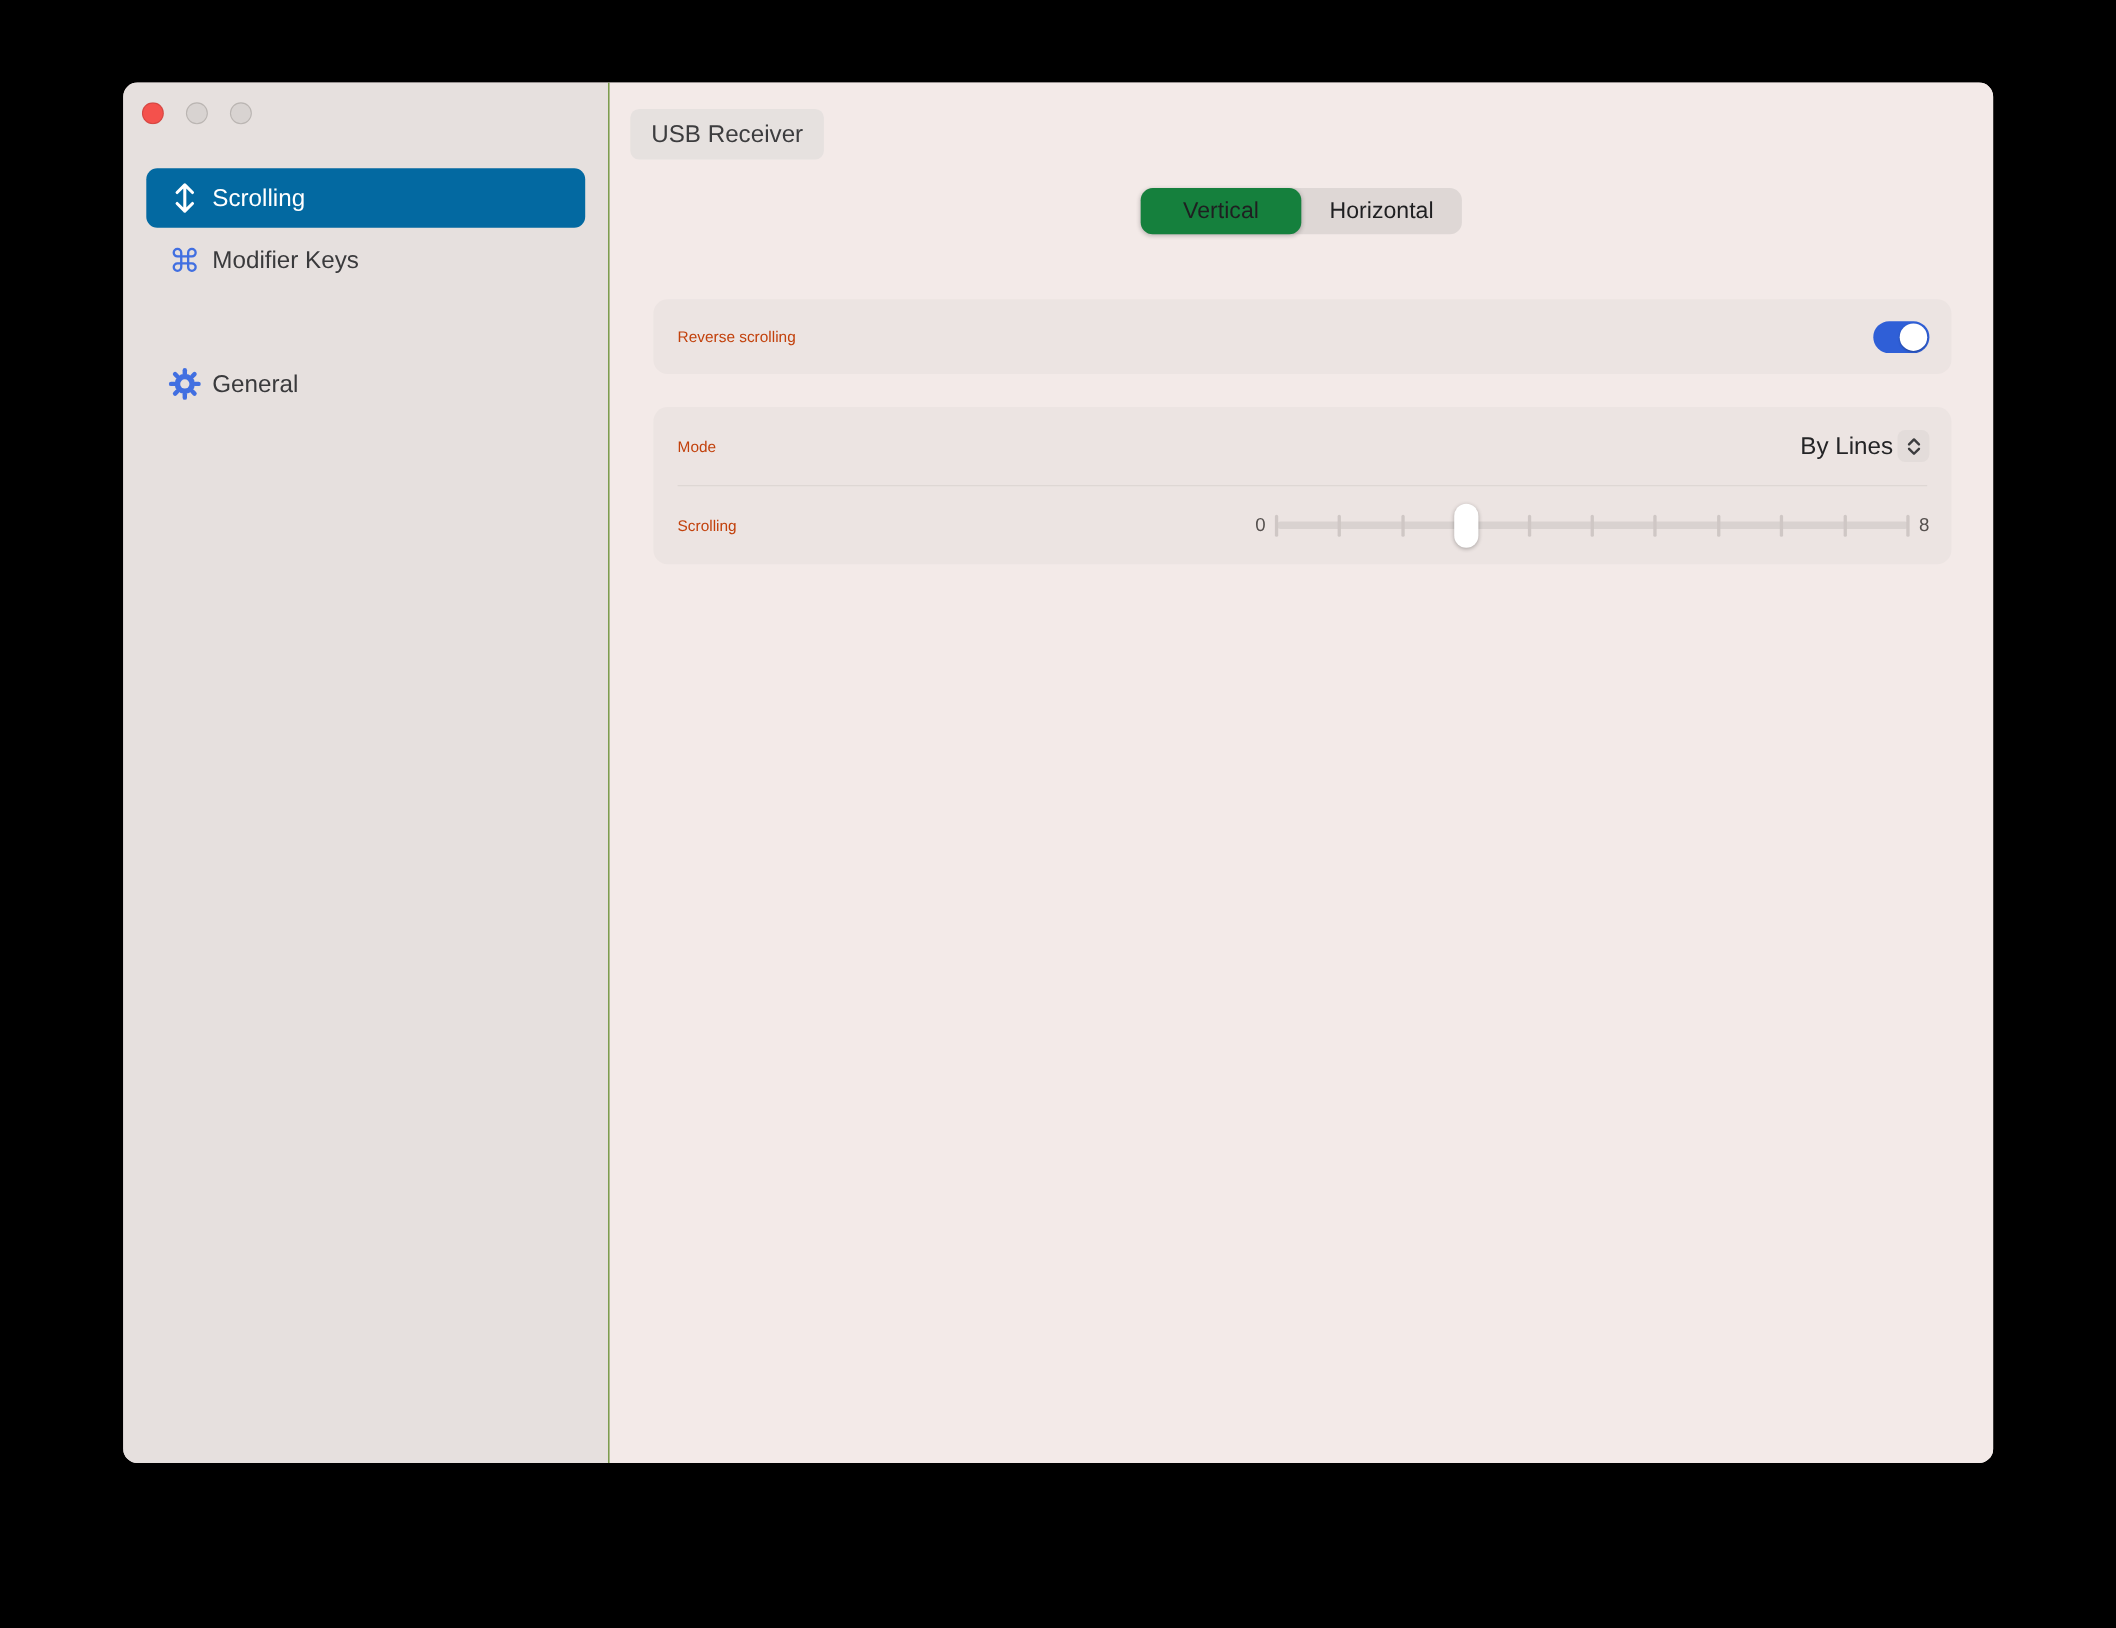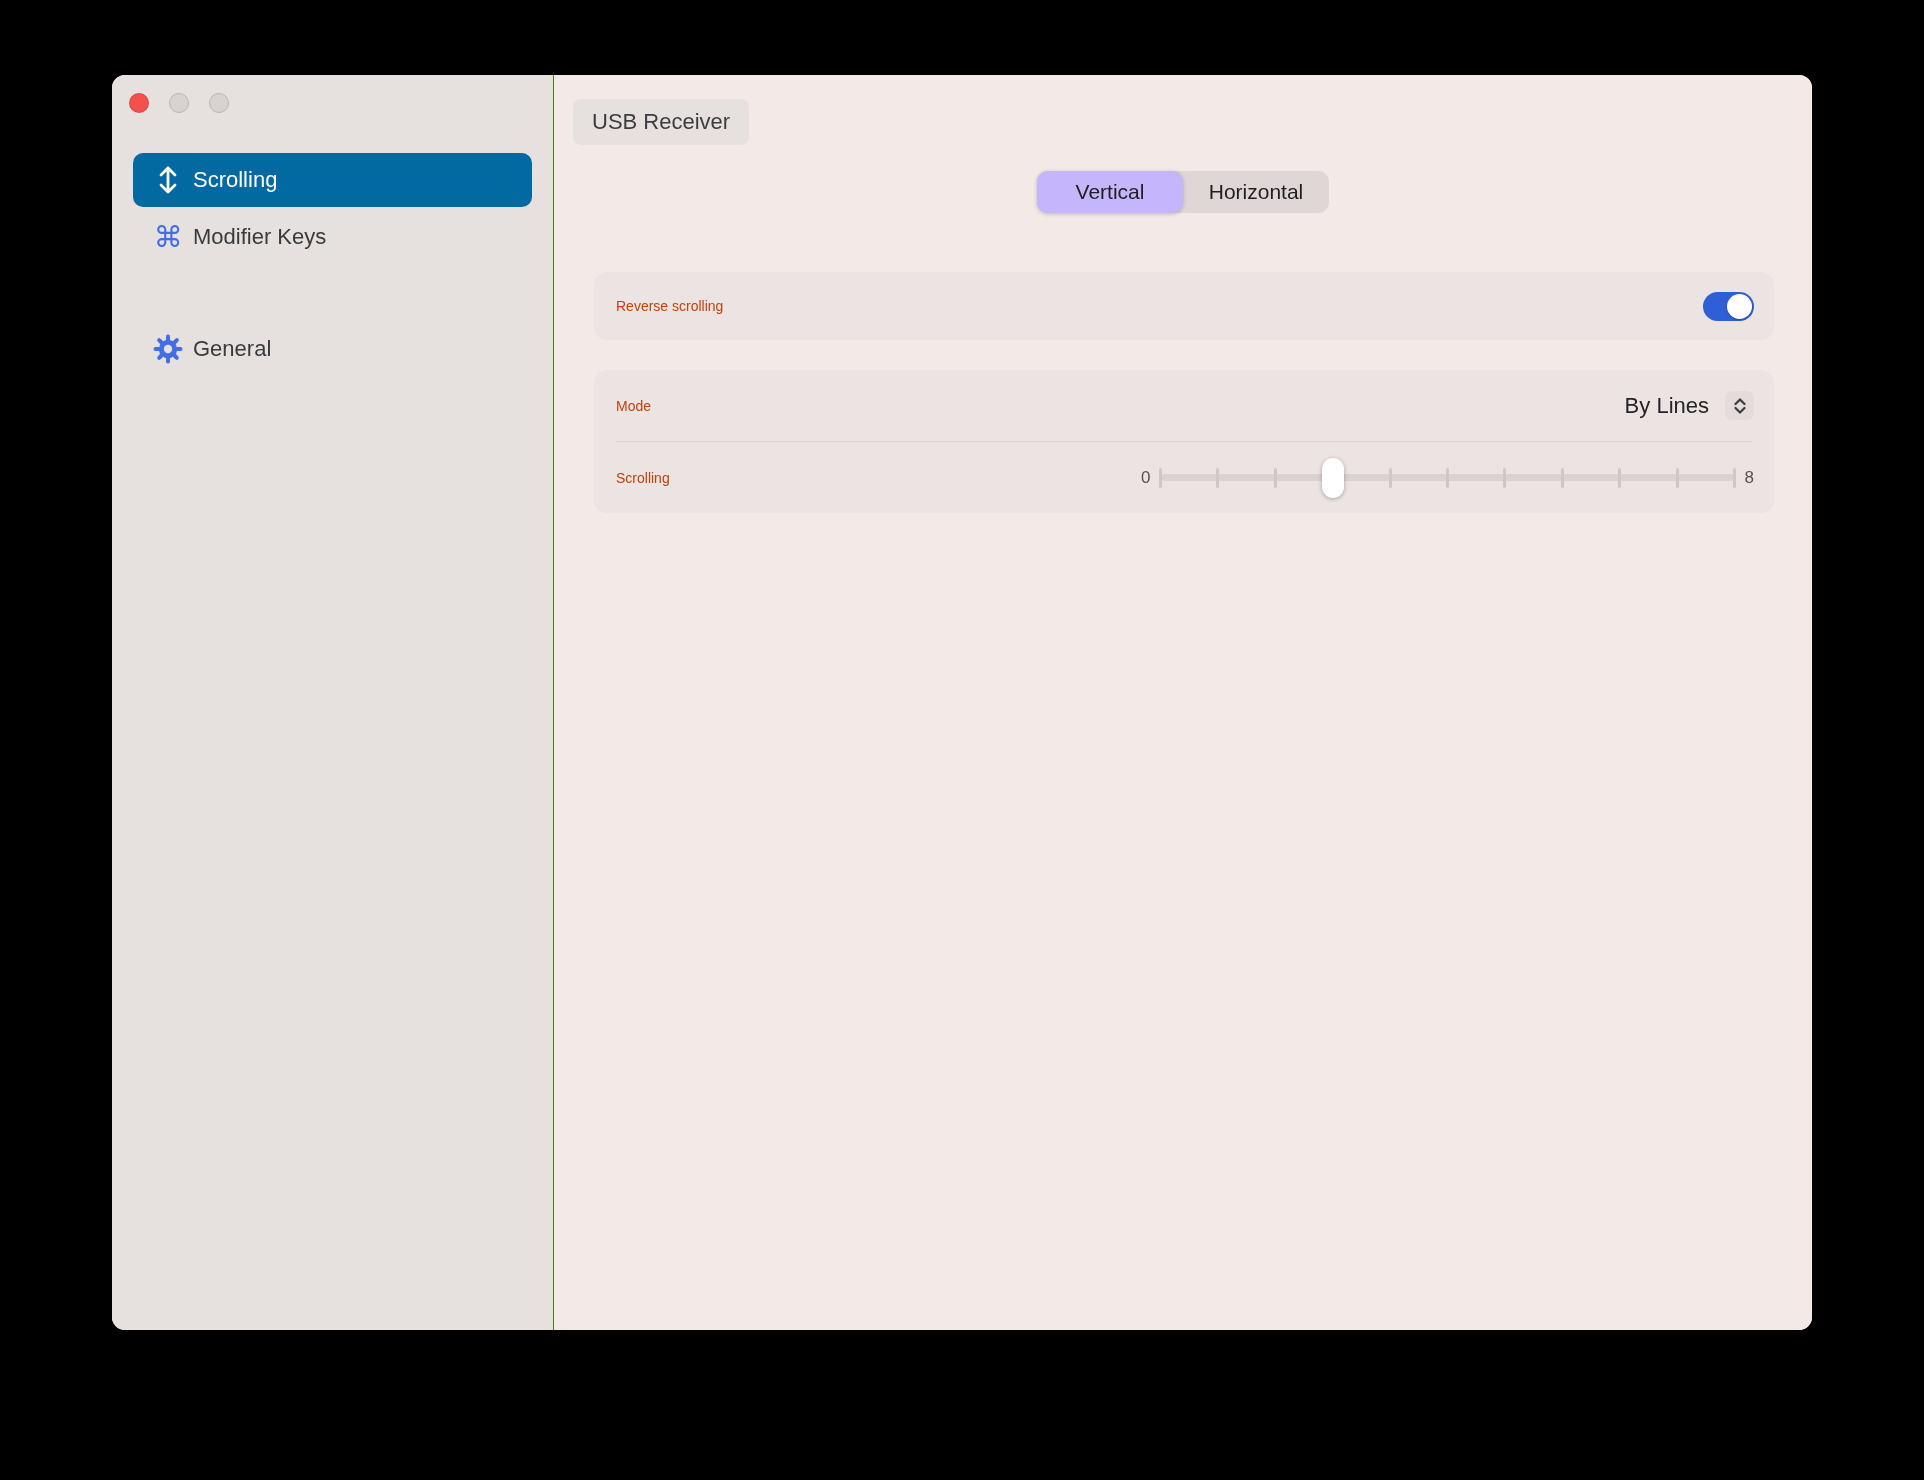--- a/index.html
+++ b/index.html
@@ -36,37 +36,37 @@
   }
   .segmented{
     position:absolute;top:96px;left:50%;transform:translateX(-50%);
     height:42px;background:#ded7d5;border-radius:11px;display:flex;
   }
   .segment{
     width:146px;height:42px;border:none;background:transparent;border-radius:11px;
     display:flex;align-items:center;justify-content:center;
     font-family:inherit;font-size:21px;color:#1f1f21;padding:0;
   }
-  .segment.active{background:#c4b5fd;box-shadow:0 1px 4px rgba(0,0,0,0.22);}
+  .segment.active{background:#15803d;box-shadow:0 1px 4px rgba(0,0,0,0.22);}
   .card{
     position:absolute;left:40px;width:1180px;background:#ece4e2;border-radius:13px;
     box-sizing:border-box;
   }
   .card-toggle{top:197px;height:68px;display:flex;align-items:center;justify-content:space-between;padding:0 20px 0 22px;}
   .card-group{top:295px;height:143px;}
   .row{height:71px;display:flex;align-items:center;justify-content:space-between;padding:0 20px 0 22px;}
   .row-divider{height:1px;background:#ddd5d3;margin:0 22px;}
   .row-label{font-size:14px;color:#c2410c;}
   
   .toggle{width:51px;height:29px;border-radius:15px;background:#cfc8c6;position:relative;flex:none;}
   .toggle.on{background:#2f5fd7;}
   .toggle .knob{position:absolute;top:2px;left:2px;width:25px;height:25px;border-radius:50%;background:#fff;box-shadow:0 1px 2px rgba(0,0,0,0.28);}
   .toggle.on .knob{left:auto;right:2px;}
   
-  .mode-value{display:flex;align-items:center;gap:16px;}
+  .mode-value{display:flex;align-items:center;gap:4px;}
   .mode-text{font-size:22px;color:#242426;}
   .stepper{width:29px;height:29px;border-radius:7px;background:#e3dcda;display:flex;align-items:center;justify-content:center;flex:none;}
   
   .slider{display:flex;align-items:center;gap:10px;}
   .minmax{font-size:17px;color:#56514f;}
   .track-wrap{position:relative;width:574px;height:44px;flex:none;}
   .track{position:absolute;left:0;right:0;top:50%;margin-top:-3.5px;height:7px;background:#d9d2d0;border-radius:4px;}
   .tick{position:absolute;top:50%;transform:translateY(-50%);width:3px;height:20px;background:#cfc7c5;border-radius:1.5px;}
   .thumb{
     position:absolute;top:50%;transform:translateY(-50%);

